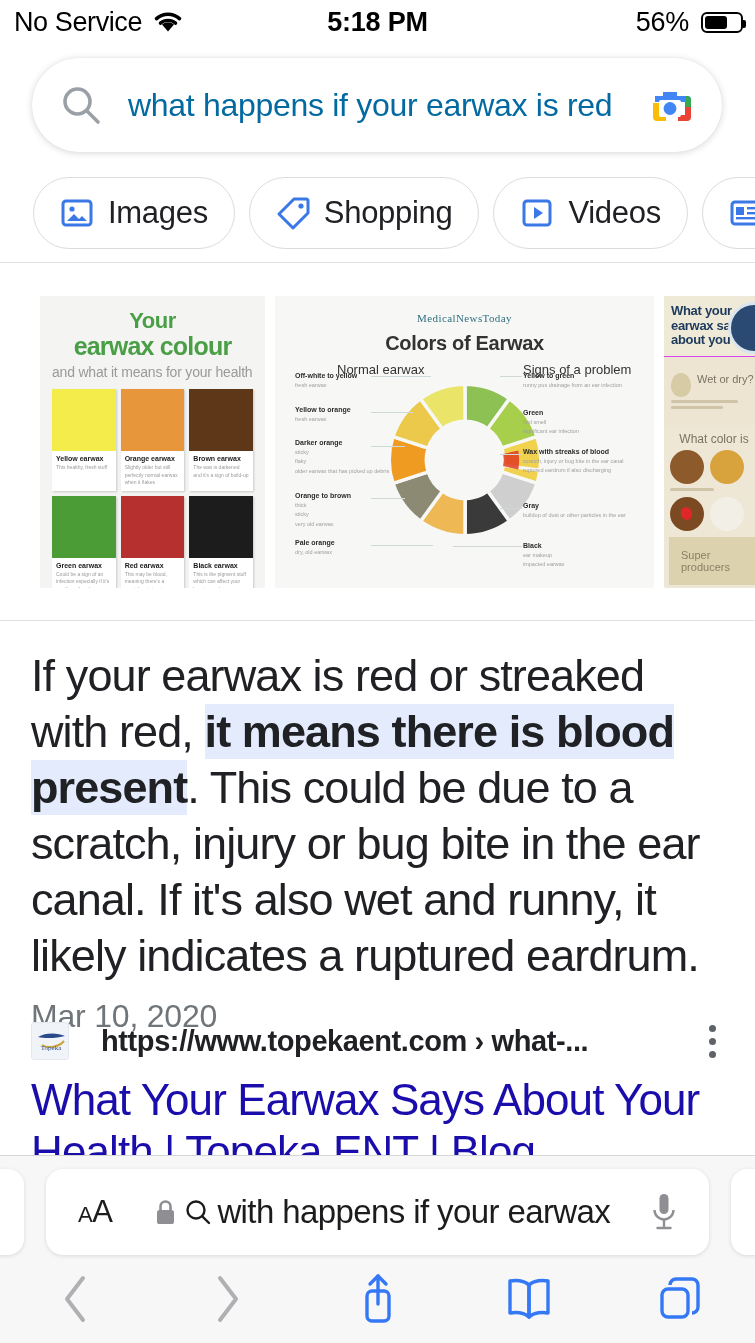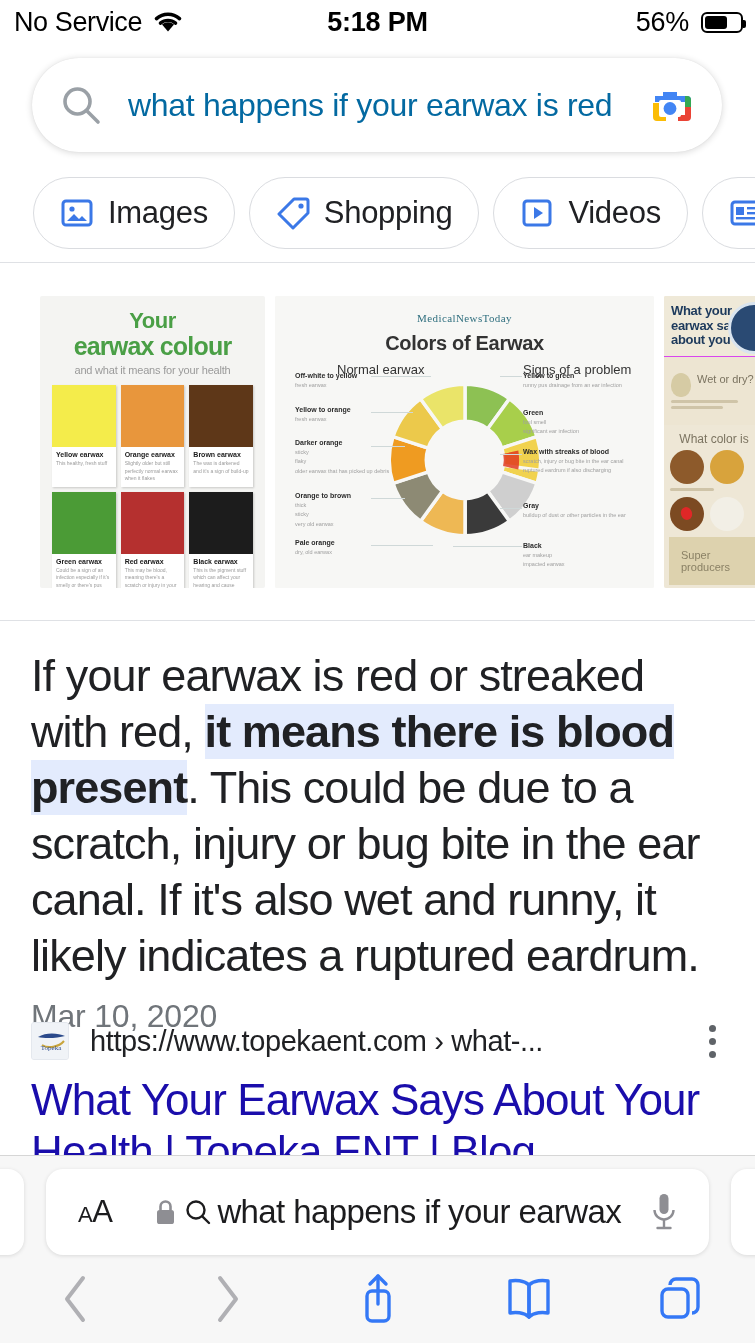--- a/index.html
+++ b/index.html
@@ -71,21 +71,21 @@
   .card1 { width: 225px; }
   .card2 { width: 379px; }
   .card3 { width: 100px; }
 
   
   .ig1 { width: 100%; height: 100%; background: #f4f4f2; padding: 14px 12px 8px; }
   .ig1-t1 { text-align: center; font-weight: bold; color: #4a9f46; font-size: 22px;
     line-height: 1.0; letter-spacing: -0.5px; }
   .ig1-t2 { text-align: center; font-weight: bold; color: #4a9f46; font-size: 25px;
     line-height: 1.05; letter-spacing: -0.8px; margin-top: 1px; }
-  .ig1-sub { text-align: center; color: #9a9a9a; font-size: 11px; margin-top: 5px; letter-spacing: -0.2px;}
+  .ig1-sub { color: #9a9a9a; font-size: 14px; margin-top: 5px; letter-spacing: -0.2px;}
   .ig1-grid { margin-top: 9px; display: grid; grid-template-columns: 1fr 1fr 1fr;
     gap: 5px; }
   .ig1-cell { background: #fff; box-shadow: 1px 1px 2px rgba(0,0,0,0.18); }
   .ig1-sw { width: 100%; height: 62px; }
   .ig1-cap { padding: 4px 4px 5px; }
   .ig1-name { font-size: 7px; font-weight: bold; color: #1a1a1a; }
   .ig1-desc { font-size: 5px; color: #9b9b9b; line-height: 1.45; margin-top: 2px; }
 
   
   .ig2 { width: 100%; height: 100%; background: #f7f7f5; position: relative; }
@@ -134,22 +134,22 @@
   }
   .snippet b { font-weight: bold; background: #e3ebfd; padding: 2px 0; }
   .snip-date { color: #70757a; font-size: 32px; letter-spacing: -0.2px; }
 
   
   .result { position: absolute; top: 1022px; left: 31px; width: 700px; }
   .res-head { display: flex; align-items: center; }
   .favicon { width: 38px; height: 38px; border-radius: 3px; background: #f0f3f7;
     flex: 0 0 auto; position: relative; overflow: hidden;
     border: 1px solid #e4e8ee; }
-  .res-url { margin-left: 21px; font-size: 29px; color: #202124; letter-spacing: -0.4px;
-    white-space: nowrap; overflow: hidden; flex: 1 1 auto; }
+  .res-url { margin-left: 32px; font-size: 29px; color: #202124; letter-spacing: -0.4px;
+    white-space: nowrap; overflow: hidden; flex: 1 1 auto; font-weight: bold; }
   .kebab { width: 38px; flex: 0 0 auto; display: flex; flex-direction: column;
     align-items: center; gap: 6px; }
   .kebab span { width: 7px; height: 7px; border-radius: 50%; background: #5f6368; }
   .res-title { margin-top: 14px; font-size: 44px; line-height: 1.18; color: #1a0dab;
     letter-spacing: -0.9px; }
 
   
   .safari {
     position: absolute; left: 0; bottom: 0; width: 755px; height: 188px;
     background: #f7f7f7; border-top: 1px solid #d6d6d6;
@@ -464,21 +464,21 @@
     <div class="urlbar">
       <div class="aa"><span class="small">A</span><span>A</span></div>
       <svg class="lock" viewBox="0 0 23 29">
         <path d="M6.5 12 V8.5 a5 5 0 0 1 10 0 V12" stroke="#8e8e93" stroke-width="2.6" fill="none"></path>
         <rect x="3" y="12" width="17" height="14" rx="2.6" fill="#8e8e93"></rect>
       </svg>
       <svg class="usearch" viewBox="0 0 28 28">
         <circle cx="12" cy="12" r="8.5" stroke="#1c1c1e" stroke-width="2.4" fill="none"></circle>
         <line x1="18.3" y1="18.3" x2="25" y2="25" stroke="#1c1c1e" stroke-width="2.4" stroke-linecap="round"></line>
       </svg>
-      <div class="utext">what happens if your earwax</div>
+      <div class="utext">with happens if your earwax</div>
       <svg class="mic" viewBox="0 0 30 42">
         <rect x="10.5" y="3" width="9" height="20" rx="4.5" fill="#8e8e93"></rect>
         <path d="M5.5 19 a9.5 9.5 0 0 0 19 0" stroke="#8e8e93" stroke-width="2.4" fill="none"></path>
         <line x1="15" y1="28.5" x2="15" y2="36" stroke="#8e8e93" stroke-width="2.4"></line>
         <line x1="8.5" y1="37" x2="21.5" y2="37" stroke="#8e8e93" stroke-width="2.4" stroke-linecap="round"></line>
       </svg>
     </div>
 
     <div class="toolbar">
       <div class="tb-btn">

